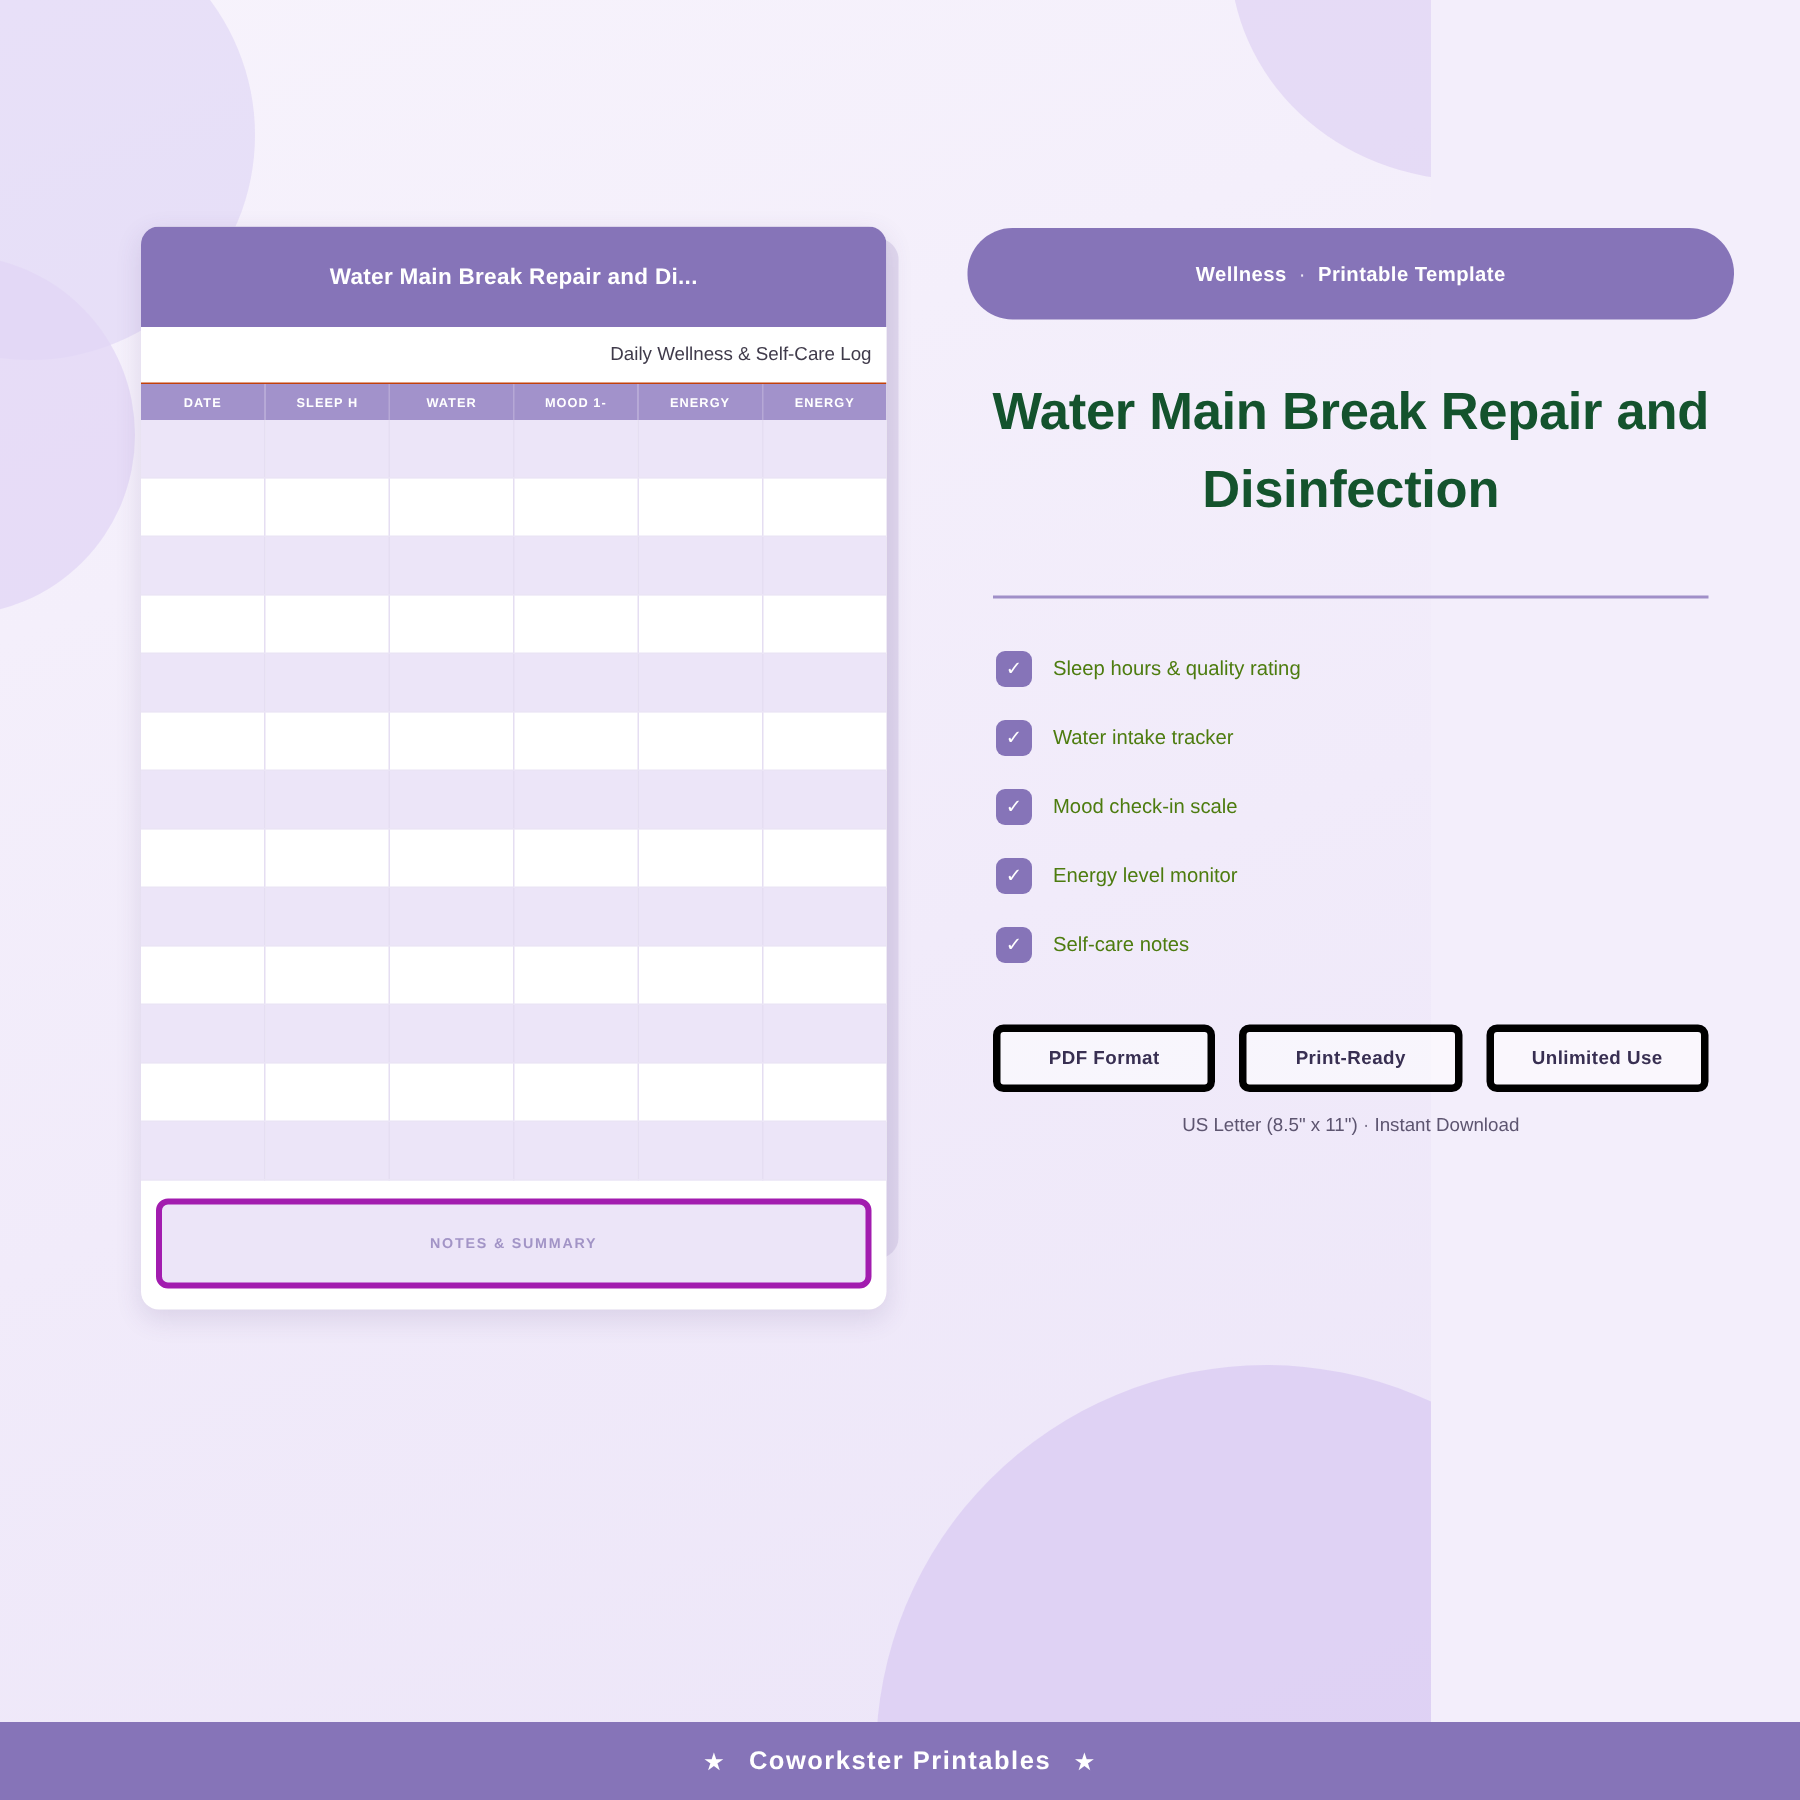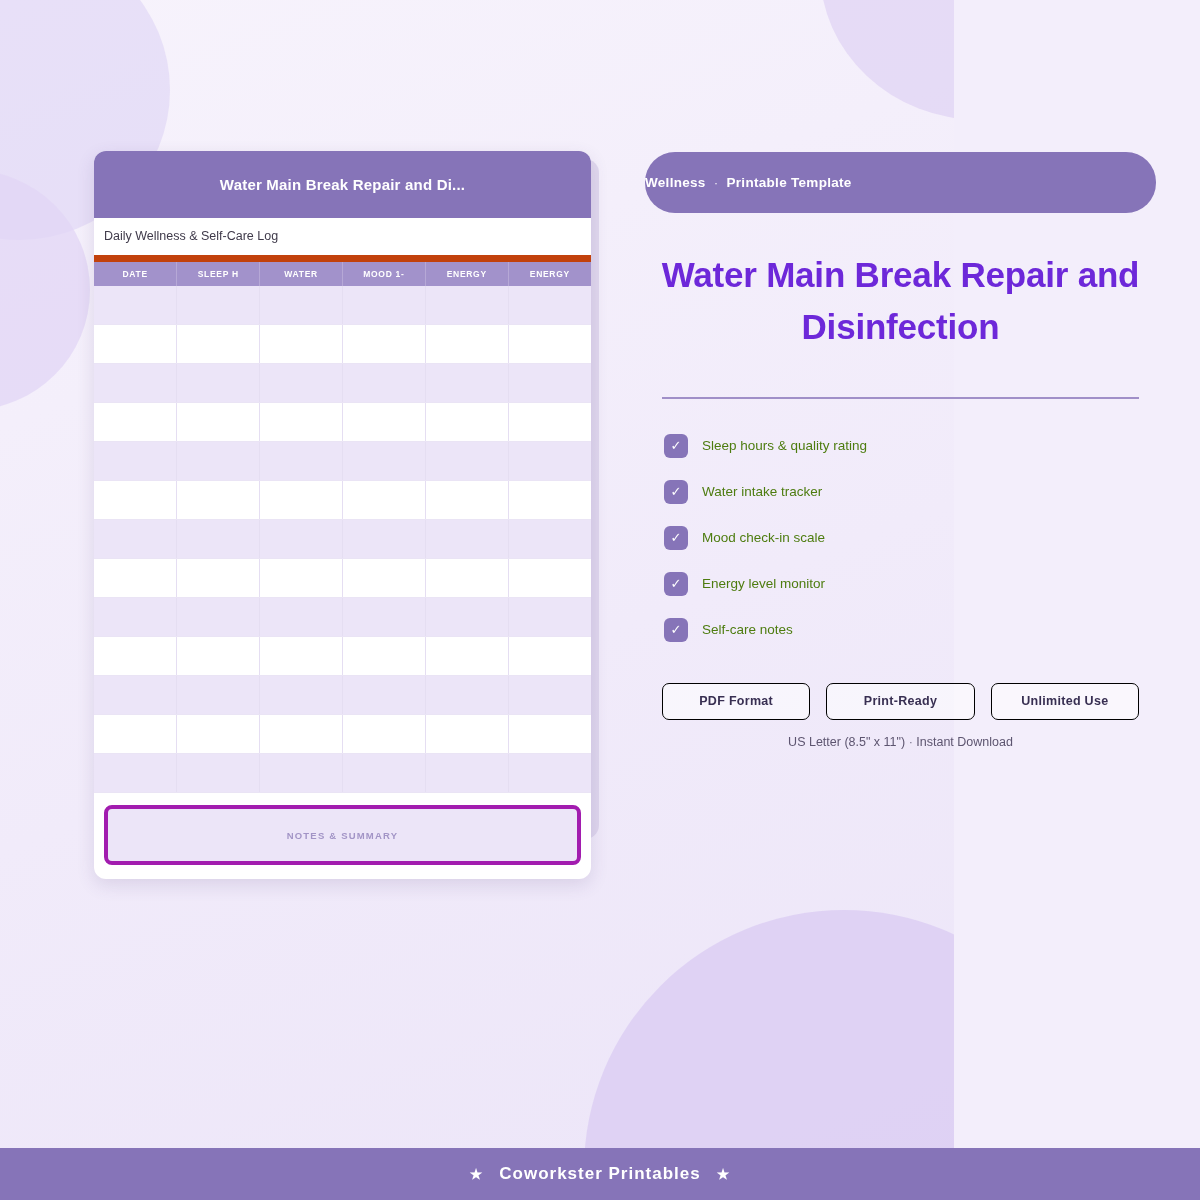--- a/index.html
+++ b/index.html
@@ -88,26 +88,26 @@
   .sheet-title {
     background: #8674b8;
     color: #ffffff;
     text-align: center;
     font-size: 15px;
     font-weight: bold;
     padding: 25px 14px 25px;
     letter-spacing: .2px;
   }
   .sheet-sub {
-    text-align: left;
+    text-align: right;
     font-size: 12.5px;
     color: #3f3a4a;
     padding: 11px 10px 12px;
     background: #ffffff;
-    border-bottom: 7px solid #c2410c;
+    border-bottom: 1px solid #c2410c;
   }
   table.grid {
     border-collapse: collapse;
     width: 100%;
     table-layout: fixed;
   }
   table.grid th {
     background: #a292cb;
     color: #ffffff;
     font-size: 8.5px;
@@ -150,35 +150,35 @@
     left: 645px;
     top: 152px;
     width: 511px;
   }
   .pill {
     background: #8674b8;
     border-radius: 30px;
     height: 61px;
     display: flex;
     align-items: center;
-    justify-content: flex-start;
+    justify-content: center;
     gap: 8px;
     color: #ffffff;
     font-size: 13.5px;
     font-weight: bold;
     letter-spacing: .3px;
   }
   .pill .dot { opacity: .85; font-weight: normal; }
 
   h1.title {
     margin: 36px 0 0;
     text-align: center;
     font-size: 35px;
     line-height: 1.48;
-    color: #6d28d9;
+    color: #14532d;
     font-weight: bold;
     letter-spacing: -.2px;
   }
 
   .rule {
     margin: 44px 17px 0;
     height: 2px;
     background: #a08fc8;
   }
 
@@ -219,21 +219,21 @@
   }
 
   .badges {
     display: flex;
     gap: 16px;
     margin: 30px 17px 0;
   }
   .badge {
     flex: 1;
     height: 35px;
-    border: 1px solid #000000;
+    border: 5px solid #000000;
     border-radius: 7px;
     background: rgba(255,255,255,.55);
     color: #382f52;
     font-size: 12.5px;
     font-weight: bold;
     letter-spacing: .3px;
     display: flex;
     align-items: center;
     justify-content: center;
   }

